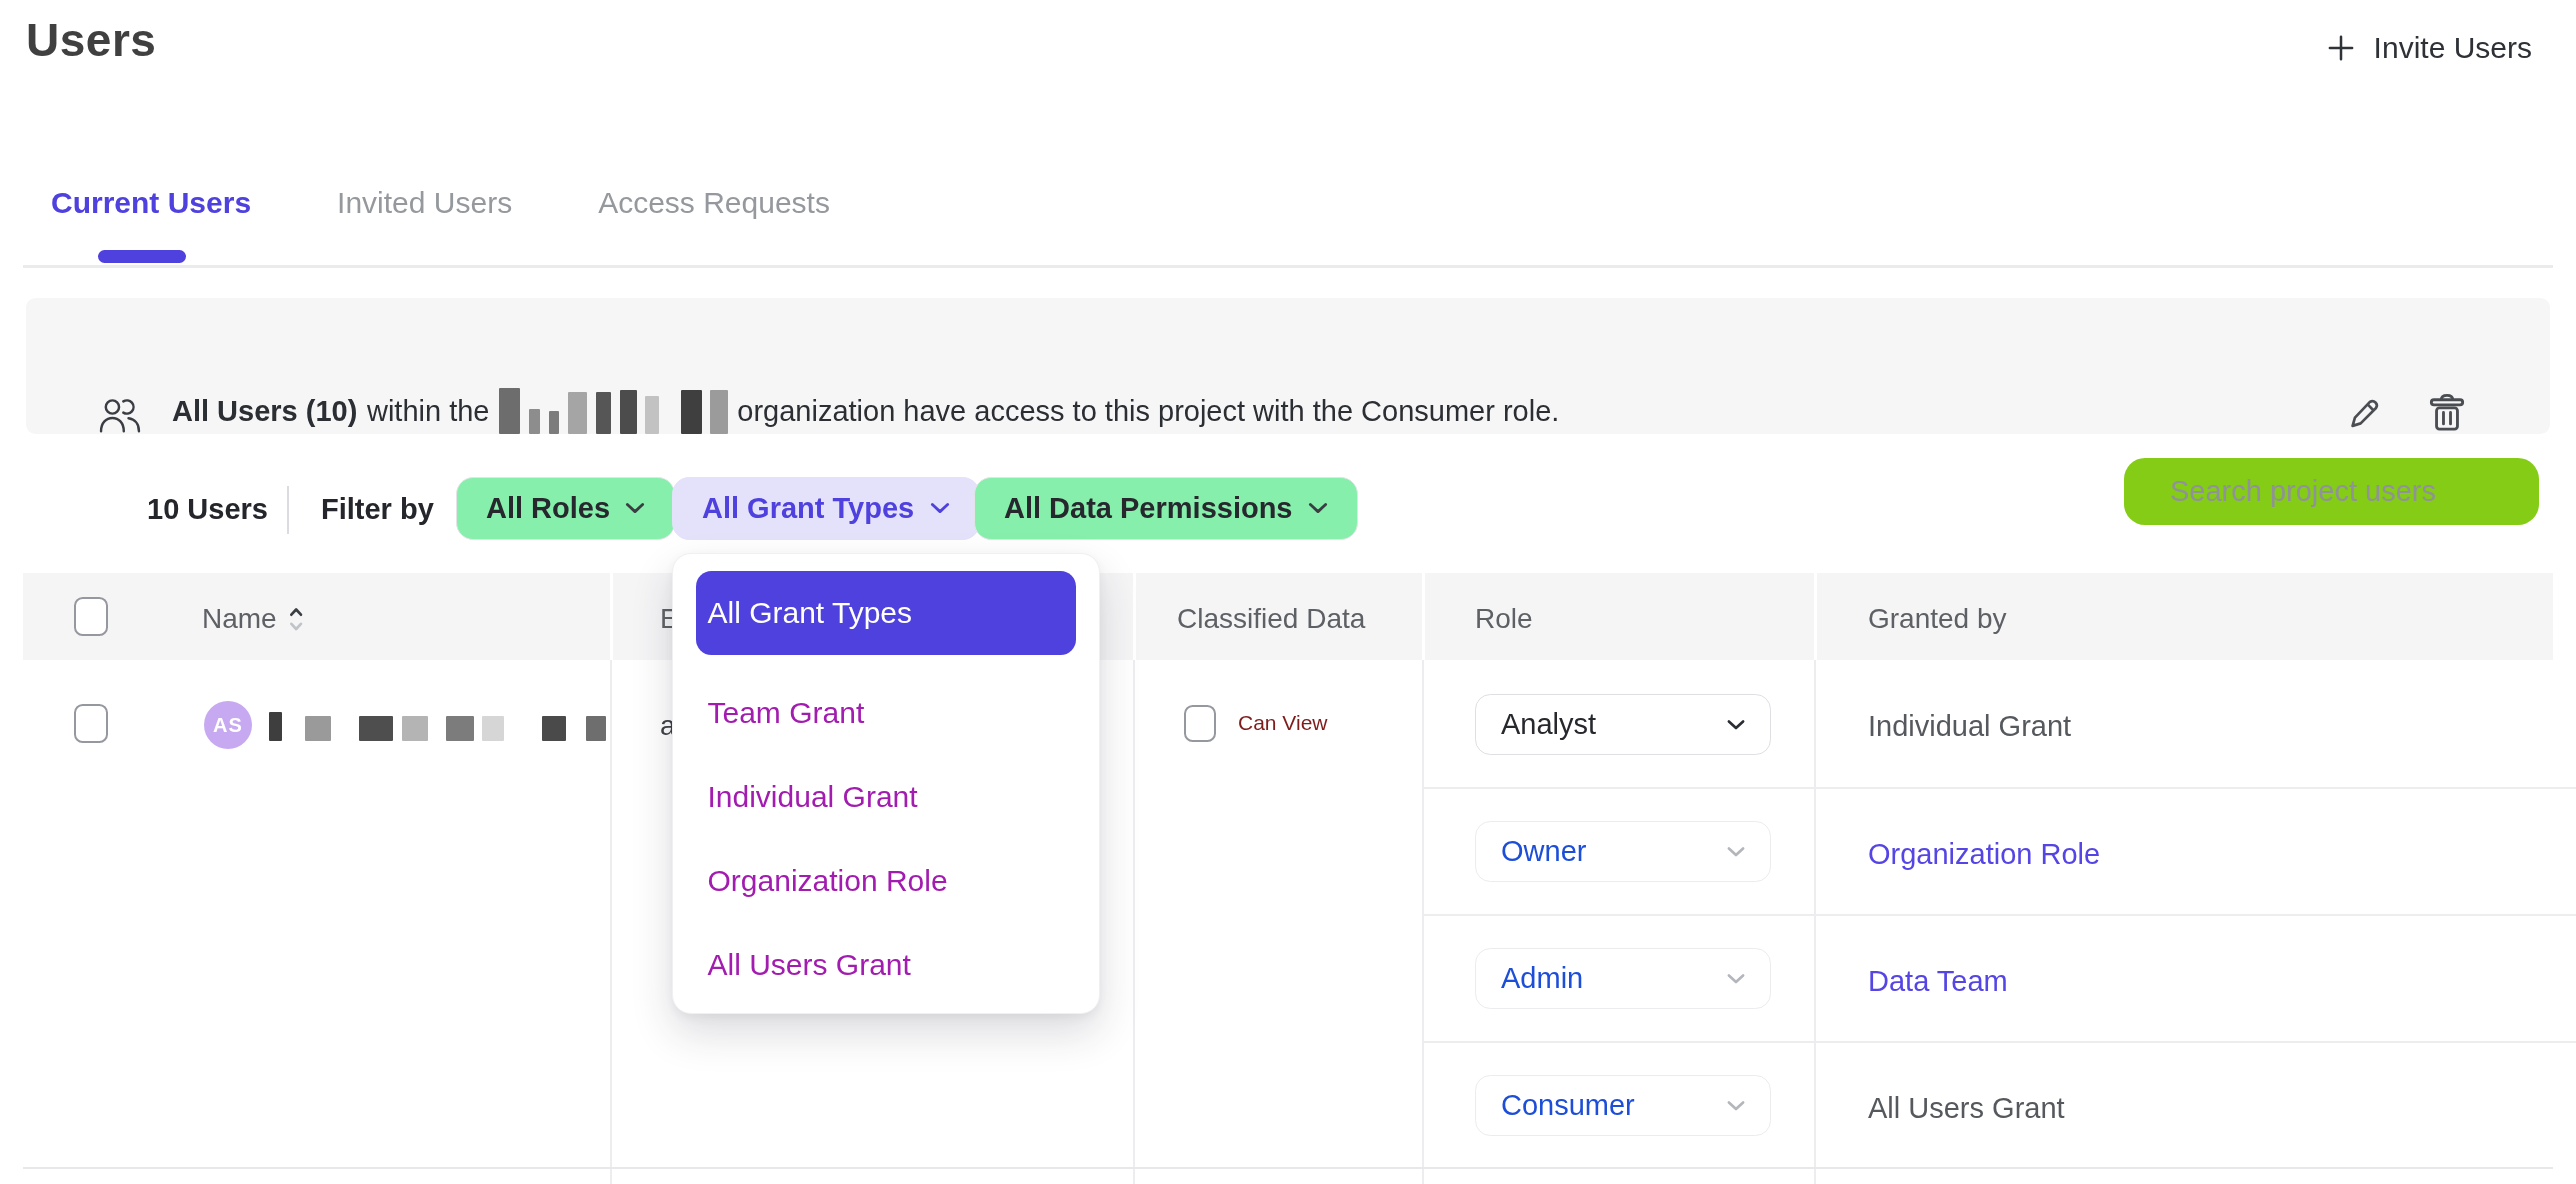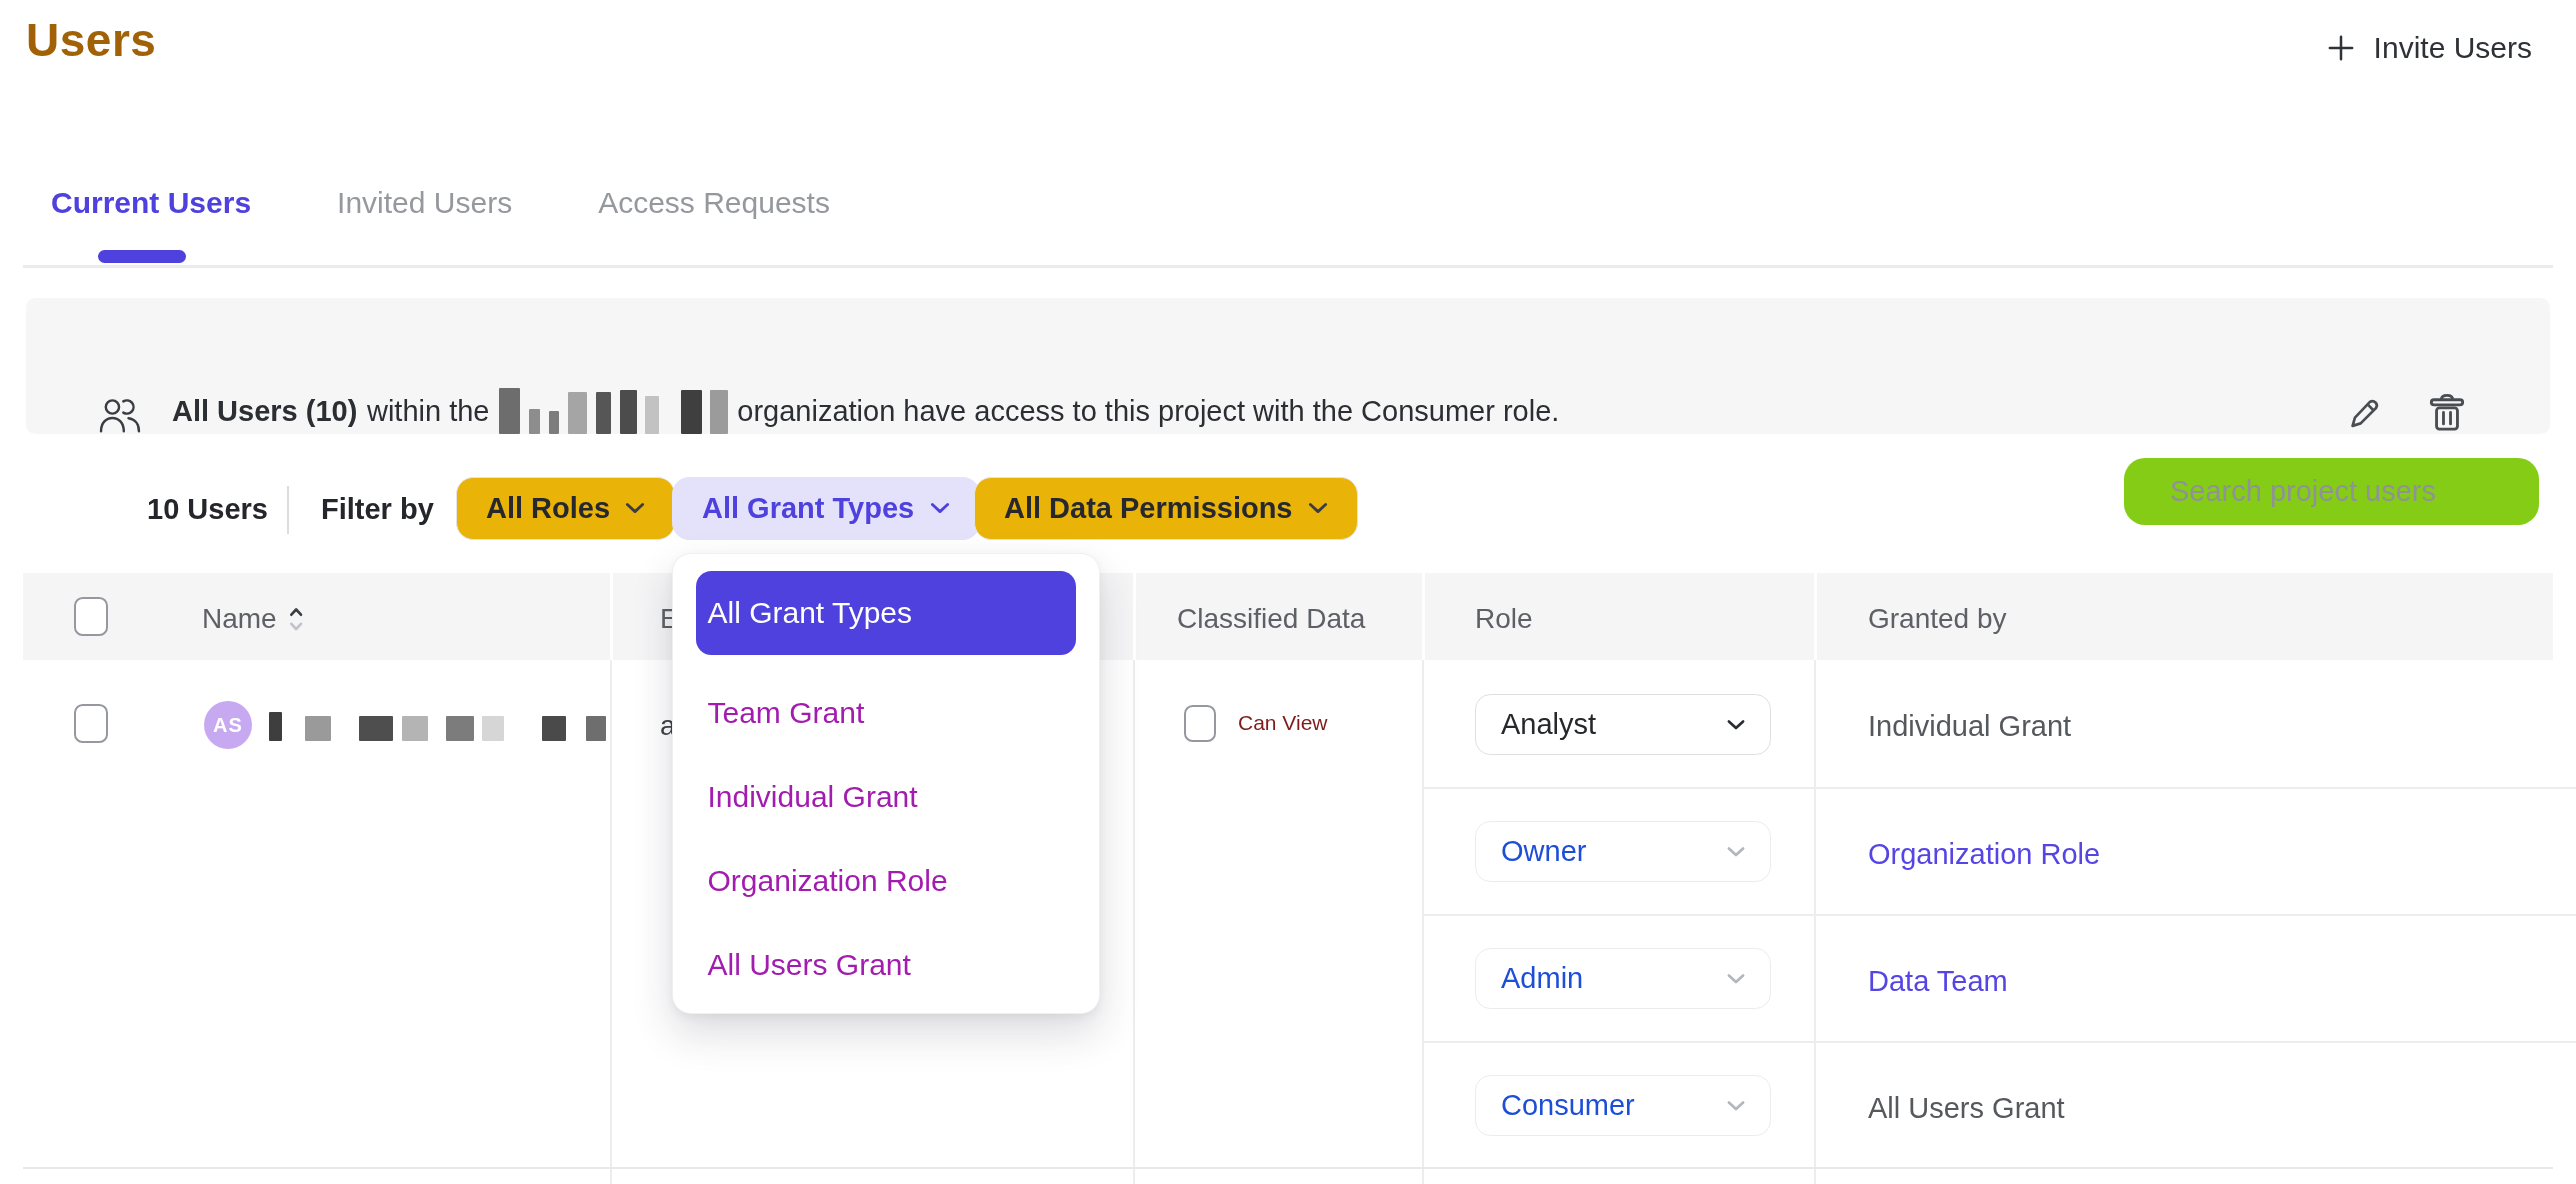--- a/index.html
+++ b/index.html
@@ -11,21 +11,21 @@
     --text-gray:#5d6065;
     --text-muted:#95989d;
     --border:#e4e4e7;
     --line:#ededef;
   }
   *{box-sizing:border-box;margin:0;padding:0}
   body{background:#dfe1e4;font-family:"Liberation Sans",sans-serif;}
   .screen{position:relative;width:2576px;height:1184px;background:#fff;overflow:hidden;color:var(--text-dark);}
 
   
-  .page-title{position:absolute;left:26px;top:13.4px;font-size:46px;font-weight:800;color:#a16207;letter-spacing:0.5px;}
+  .page-title{position:absolute;left:26px;top:13.4px;font-size:46px;font-weight:800;color:#404040;letter-spacing:0.5px;}
   .invite{position:absolute;right:44px;top:31px;display:flex;align-items:center;gap:17.3px;cursor:pointer;}
   .invite span{font-size:30px;font-weight:500;color:#2e3136;}
 
   
   .tabs{position:absolute;left:51px;top:186px;display:flex;gap:86px;}
   .tab{font-size:30px;font-weight:500;color:var(--text-muted);cursor:pointer;}
   .tab.active{color:var(--accent);font-weight:600;}
   .tab-underline{position:absolute;left:98px;top:250px;width:88px;height:12.5px;border-radius:6.7px;background:var(--accent);}
   .tabs-rule{position:absolute;left:23px;top:265px;width:2530px;height:2.9px;background:#ebebed;}
 
@@ -37,21 +37,21 @@
   .icon-btn{cursor:pointer;display:flex;}
 
   
   .redact{display:inline-flex;align-items:flex-end;gap:8.6px;}
   .redact i{display:inline-block;border-radius:1px;}
 
   
   .count{position:absolute;left:147px;top:493px;font-size:29px;font-weight:700;color:#24262b;}
   .toolbar-divider{position:absolute;left:287px;top:486px;width:1.9px;height:48px;background:#dcdce0;}
   .filter-by{position:absolute;left:321px;top:493px;font-size:29px;font-weight:700;color:#24262b;}
-  .filter-btn{position:absolute;top:477px;height:63px;display:flex;align-items:center;gap:15.4px;padding:0 29px;border-radius:17.3px;background:#eab308;border:1.9px solid var(--border);font-size:29px;font-weight:600;color:#26282d;cursor:pointer;}
+  .filter-btn{position:absolute;top:477px;height:63px;display:flex;align-items:center;gap:15.4px;padding:0 29px;border-radius:17.3px;background:#86efac;border:1.9px solid var(--border);font-size:29px;font-weight:600;color:#26282d;cursor:pointer;}
   .filter-btn.chip{background:var(--accent-chip-bg);border-color:var(--accent-chip-bg);color:var(--accent);}
   .search{position:absolute;left:2124px;top:458px;width:415px;height:67px;border-radius:21px;background:#84cc16;display:flex;align-items:center;gap:19px;padding:0 27px;}
   .search input{flex:1;border:none;outline:none;background:transparent;font-size:29px;font-family:"Liberation Sans",sans-serif;color:#3c3f44;}
   .search input::placeholder{color:#8f9297;}
 
   
   .thead{position:absolute;left:23px;top:573px;width:2530px;height:87px;background:#f5f5f6;}
   .th{position:absolute;top:603px;font-size:28px;font-weight:500;color:var(--text-gray);z-index:1;}
   .th-vline{position:absolute;top:573px;width:2.9px;height:87px;background:#fff;z-index:2;}
   .name-h{display:flex;align-items:center;gap:11.5px;cursor:pointer;}

